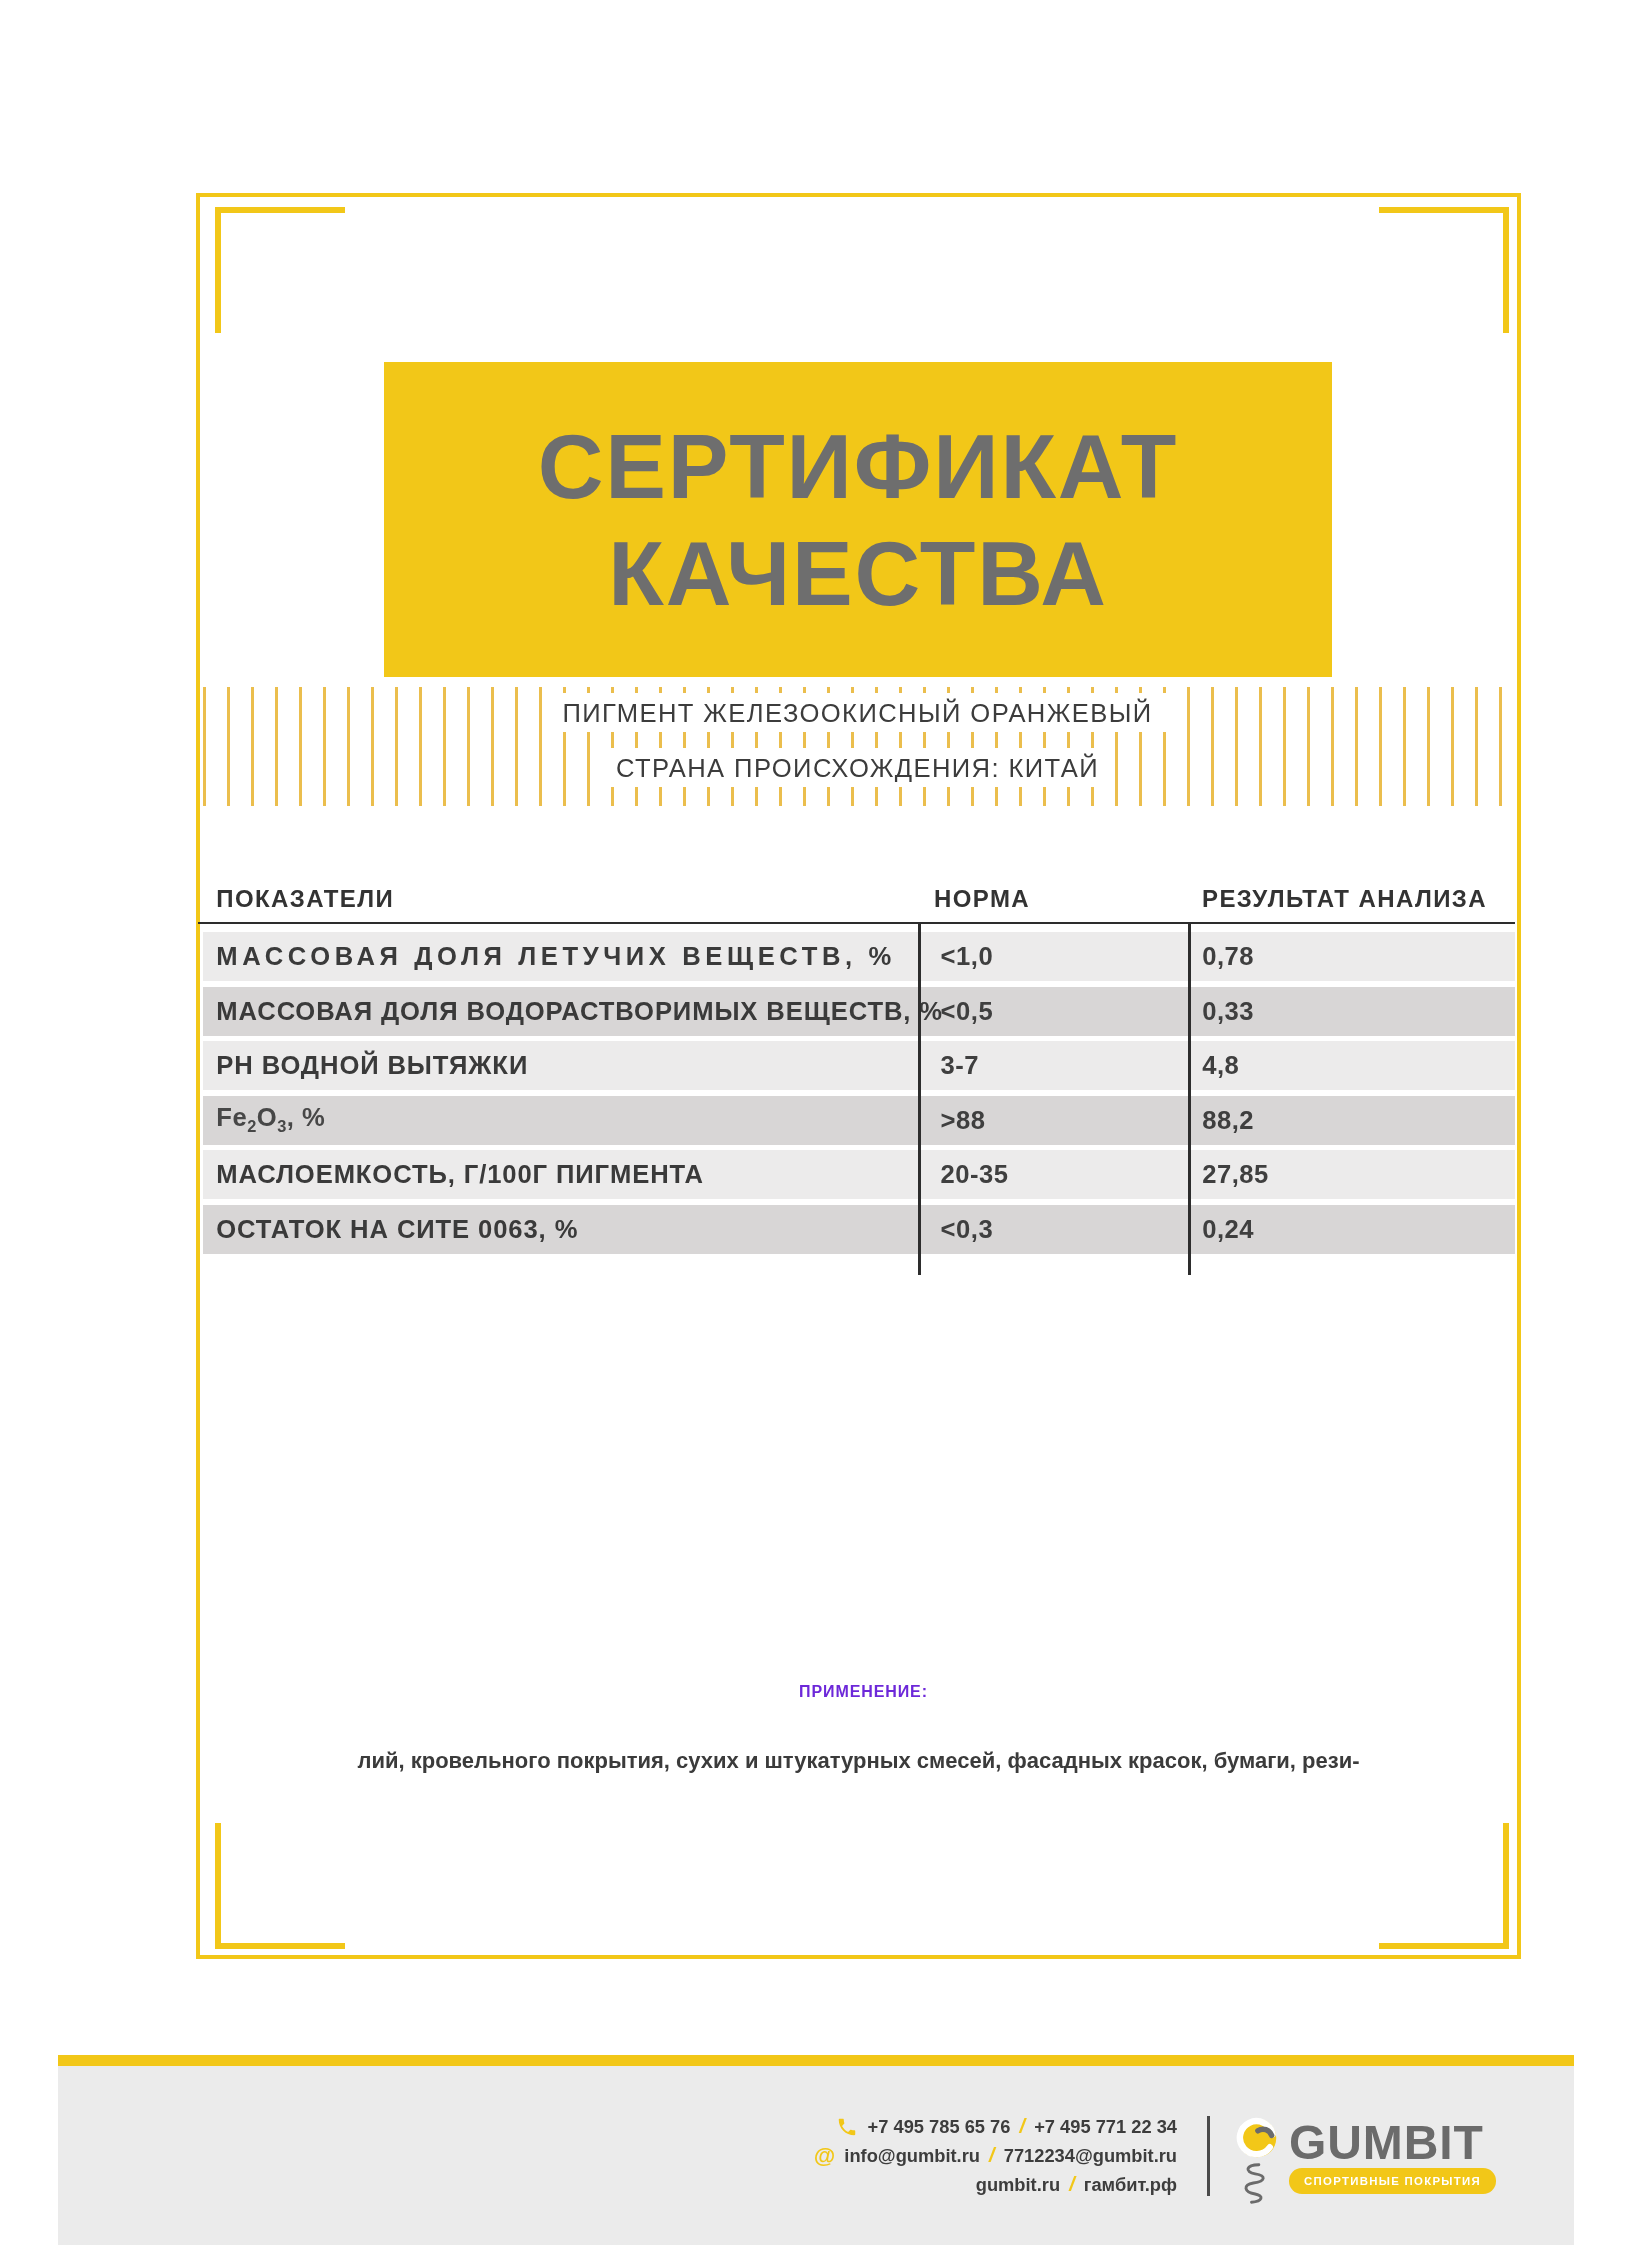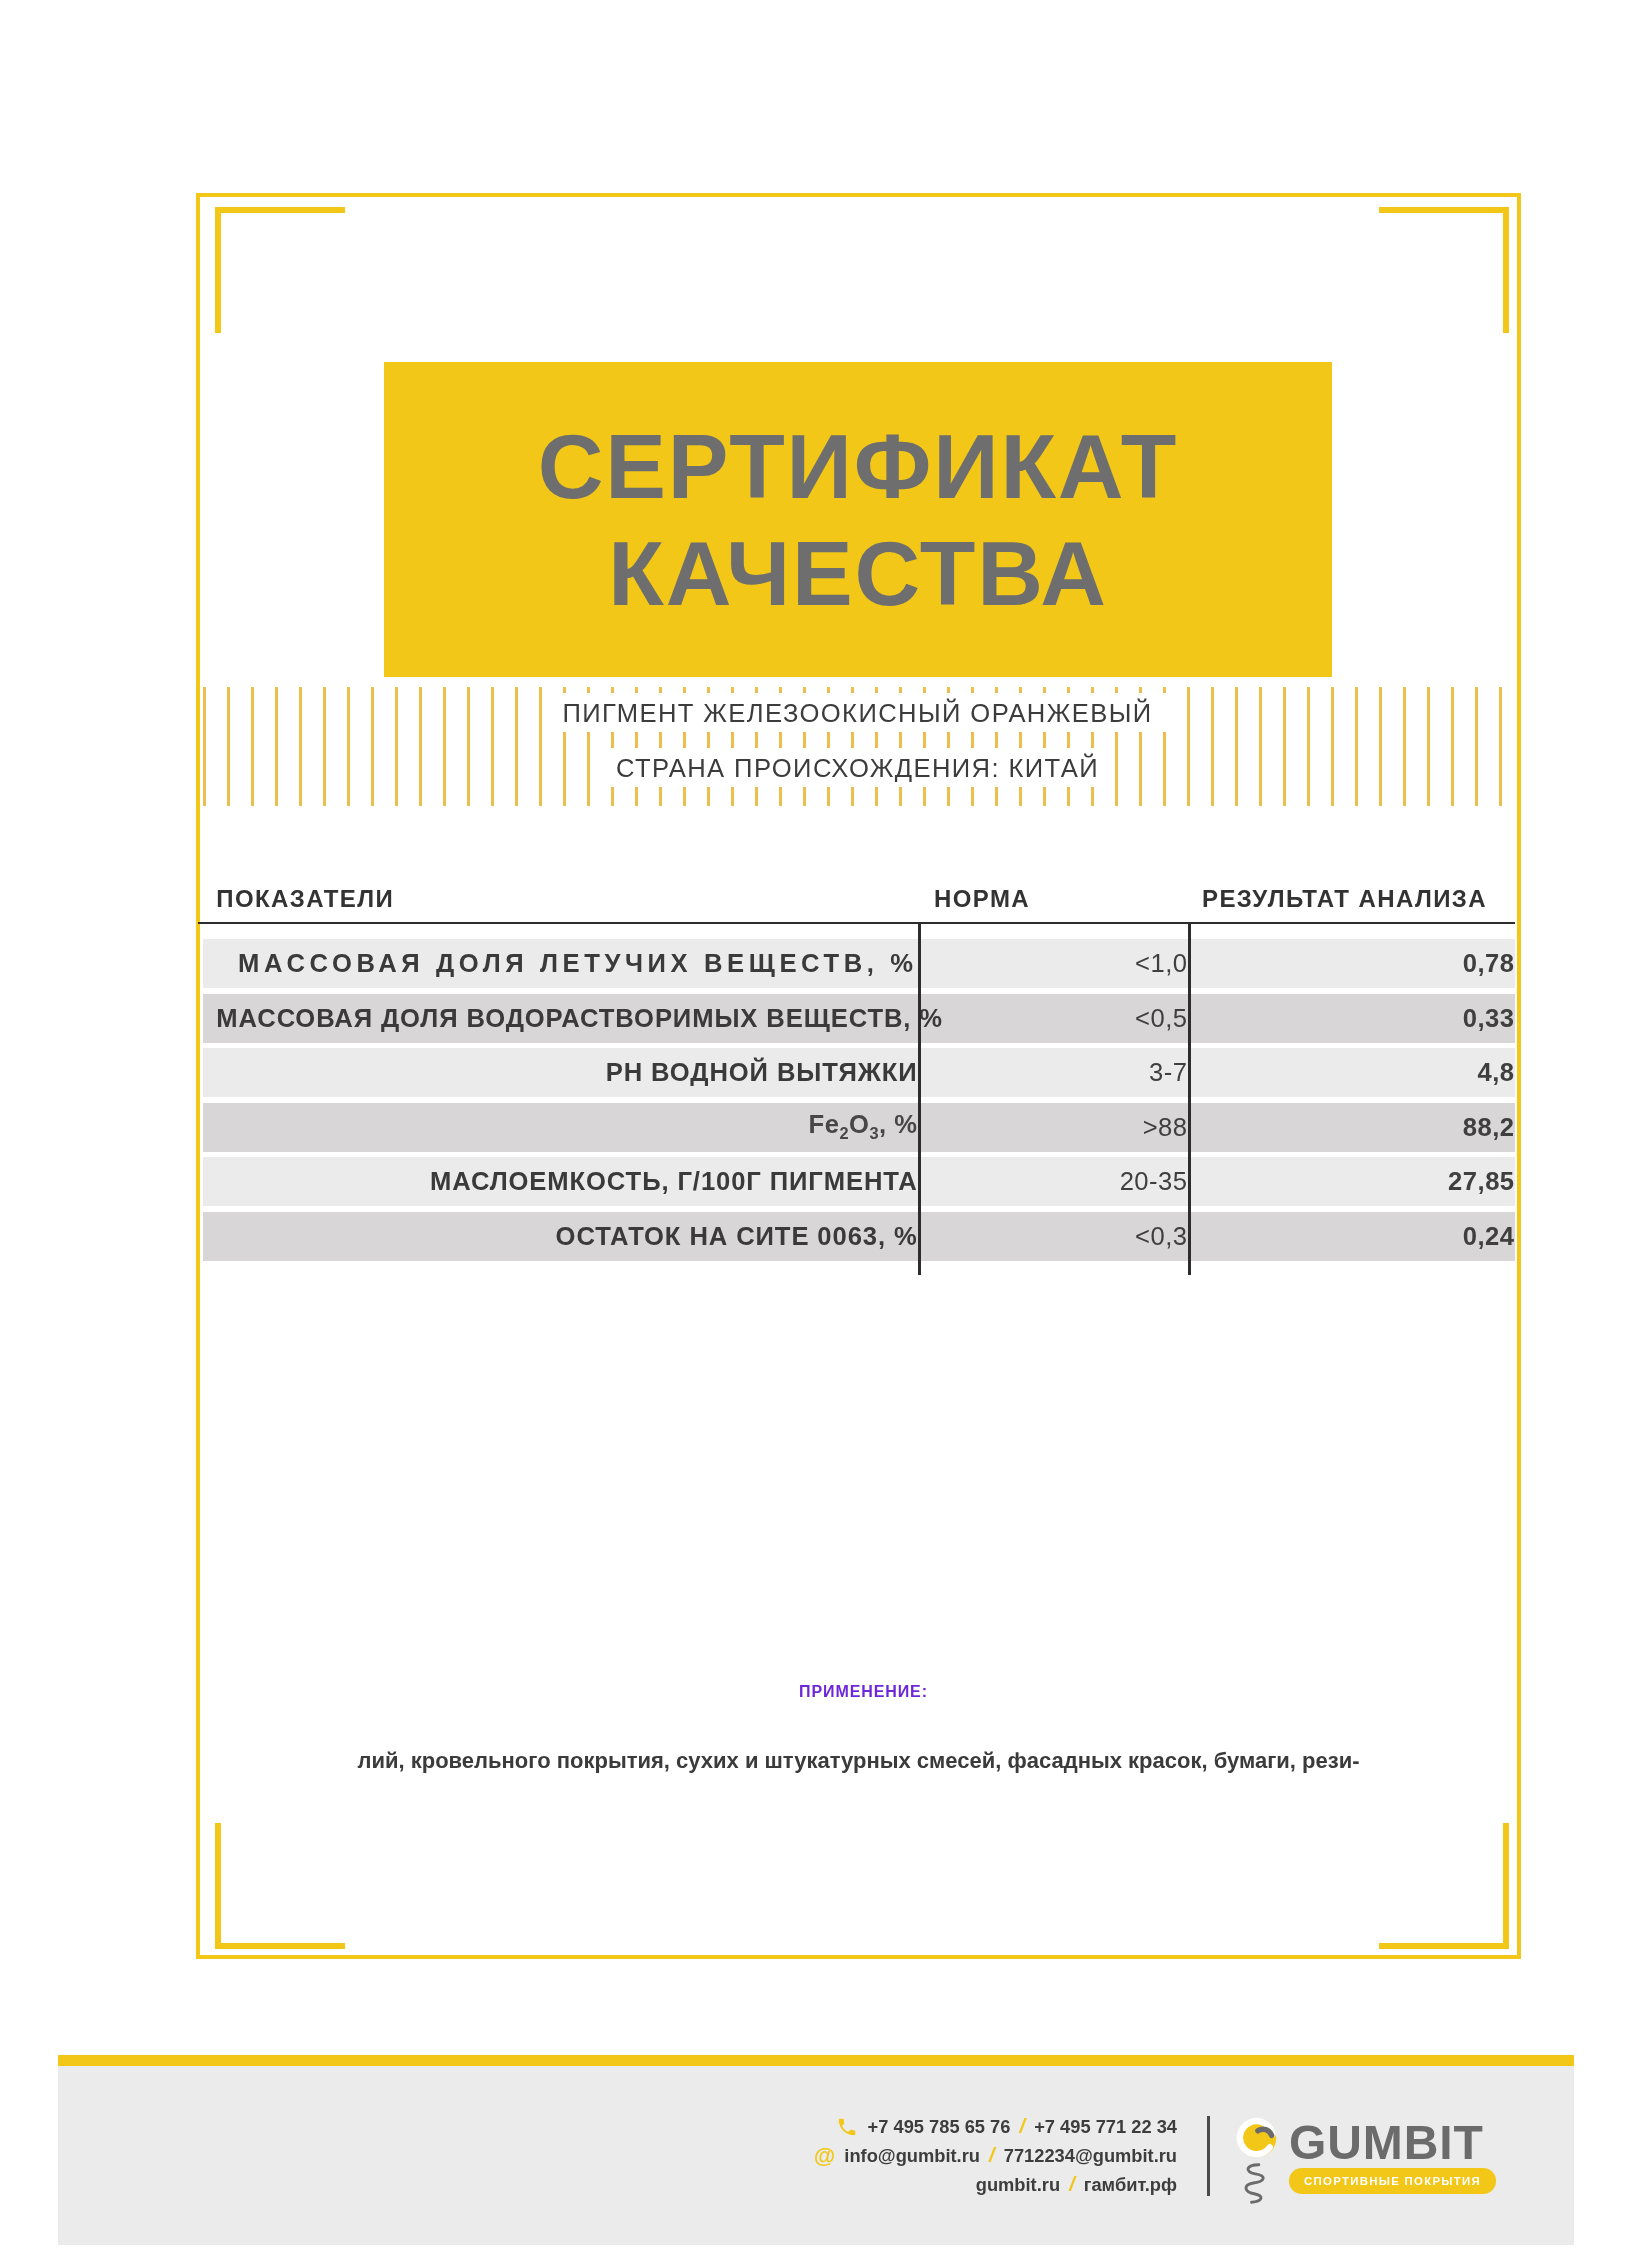--- a/index.html
+++ b/index.html
@@ -42,28 +42,28 @@
   .stripe-line.l2{top:66px;}
   .stripe-line span{background:#fff;padding:5.5px 14.6px;}
 
   
   .table{position:absolute;left:198px;top:827px;width:1317px;}
   .thead{position:relative;height:48px;border-bottom:2.7px solid var(--line);}
   .th{position:absolute;bottom:9.1px;font-weight:800;font-size:24px;letter-spacing:1.4px;color:#333;white-space:nowrap;}
   .th.c1{left:18.3px;}
   .th.c2{left:736px;}
   .th.c3{left:1004px;}
-  .tbody{position:relative;padding-top:15px;text-align:right;}
+  .tbody{position:relative;padding-top:8px;}
   .t-row{display:flex;align-items:center;height:49px;margin:0 0 5.5px 4.6px;width:1312px;box-sizing:border-box;}
   .t-row.light{background:var(--row-light);}
   .t-row.dark{background:var(--row-dark);}
   .cell{box-sizing:border-box;white-space:nowrap;overflow:visible;}
   .cell.name{width:715px;padding-left:13.7px;font-weight:700;font-size:25.6px;letter-spacing:0.9px;color:var(--ink);}
   .cell.name.spread{letter-spacing:4.6px;}
-  .cell.norm{width:270px;padding-left:23px;font-weight:400;font-size:25.6px;letter-spacing:0.5px;color:#3F3F3F;}
+  .cell.norm{width:270px;padding-left:23px;font-weight:700;font-size:25.6px;letter-spacing:0.5px;color:#3F3F3F;}
   .cell.result{flex:1;padding-left:14.6px;font-weight:600;font-size:25.6px;letter-spacing:0.5px;color:#3F3F3F;}
   .cell.formula{font-weight:600;letter-spacing:0.5px;color:#474747;}
   .cell.formula sub{font-size:16.4px;}
   .v-div{position:absolute;top:48px;width:2.7px;height:353px;background:var(--line);}
   .v-div.d1{left:720px;}
   .v-div.d2{left:990px;}
 
   
   .application{position:absolute;left:196px;top:1636px;width:1325px;text-align:center;}
   .app-heading{font-weight:800;font-size:16px;letter-spacing:0.9px;color:#6d28d9;padding-left:10px;}

